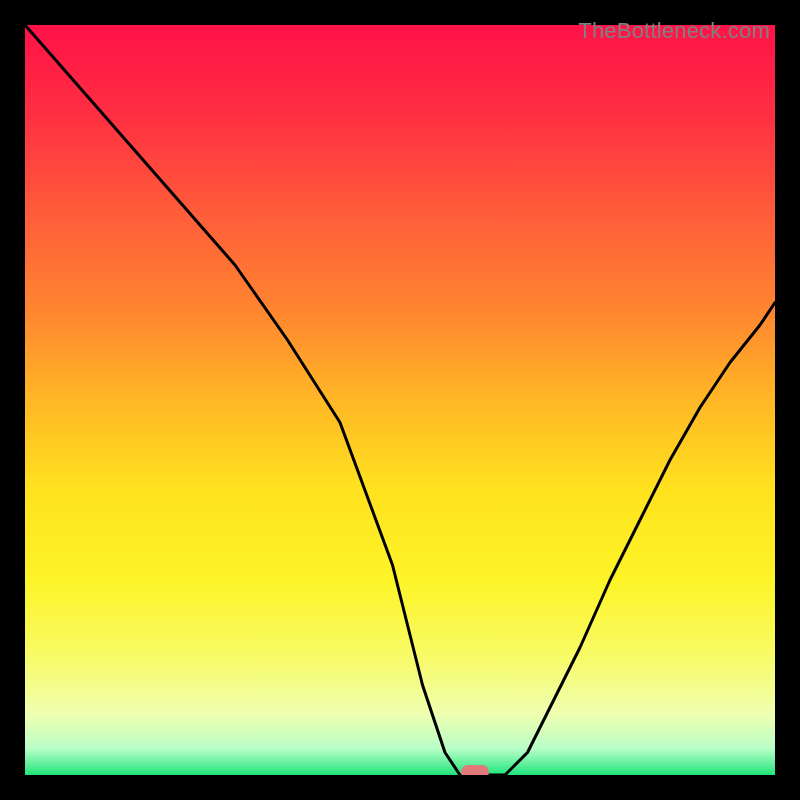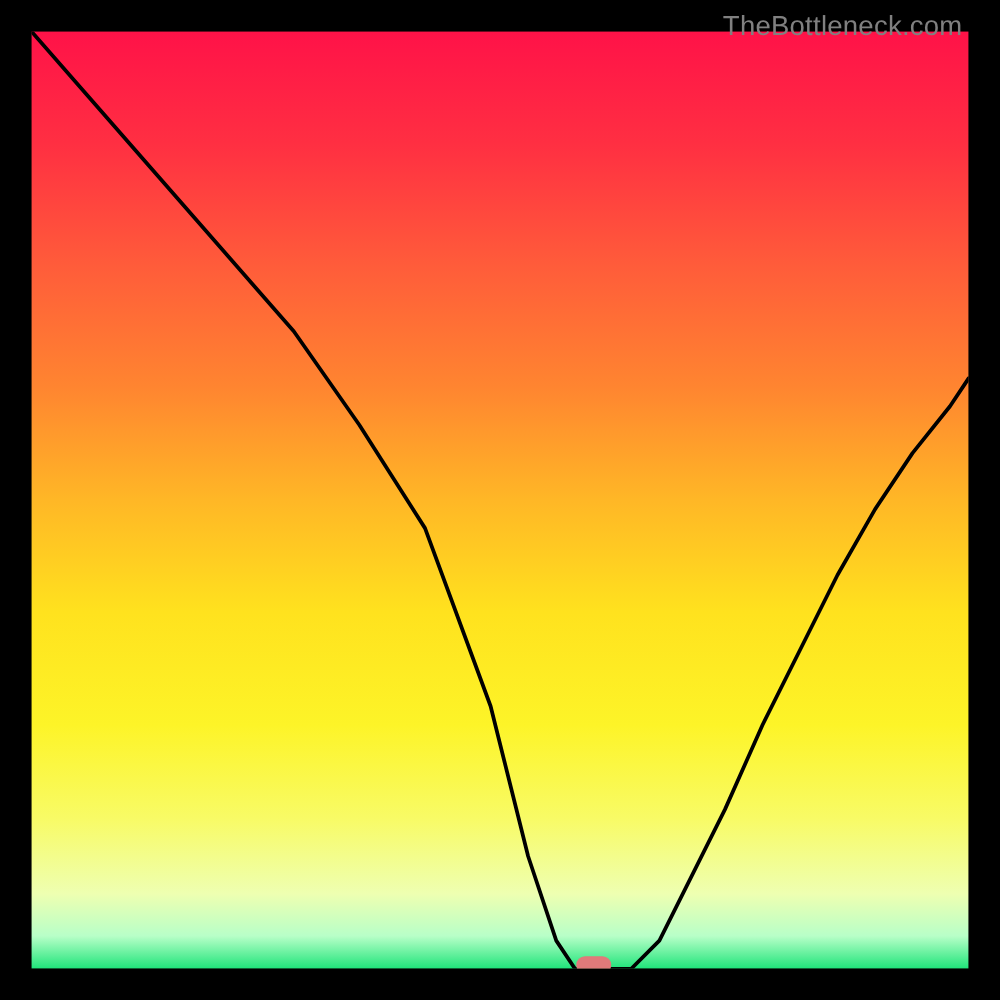--- a/index.html
+++ b/index.html
@@ -21,21 +21,21 @@
   .plot {
     position: absolute;
     left: 25px;
     top: 25px;
     width: 750px;
     height: 750px;
     overflow: hidden;
   }
   .watermark {
     position: absolute;
-    top: 8px;
+    top: 18px;
     right: 30px;
     color: #808080;
     font-family: Arial, Helvetica, sans-serif;
     font-size: 22px;
     font-weight: 500;
     letter-spacing: 0.2px;
   }
   svg { display: block; }
 </style>
 </head>

